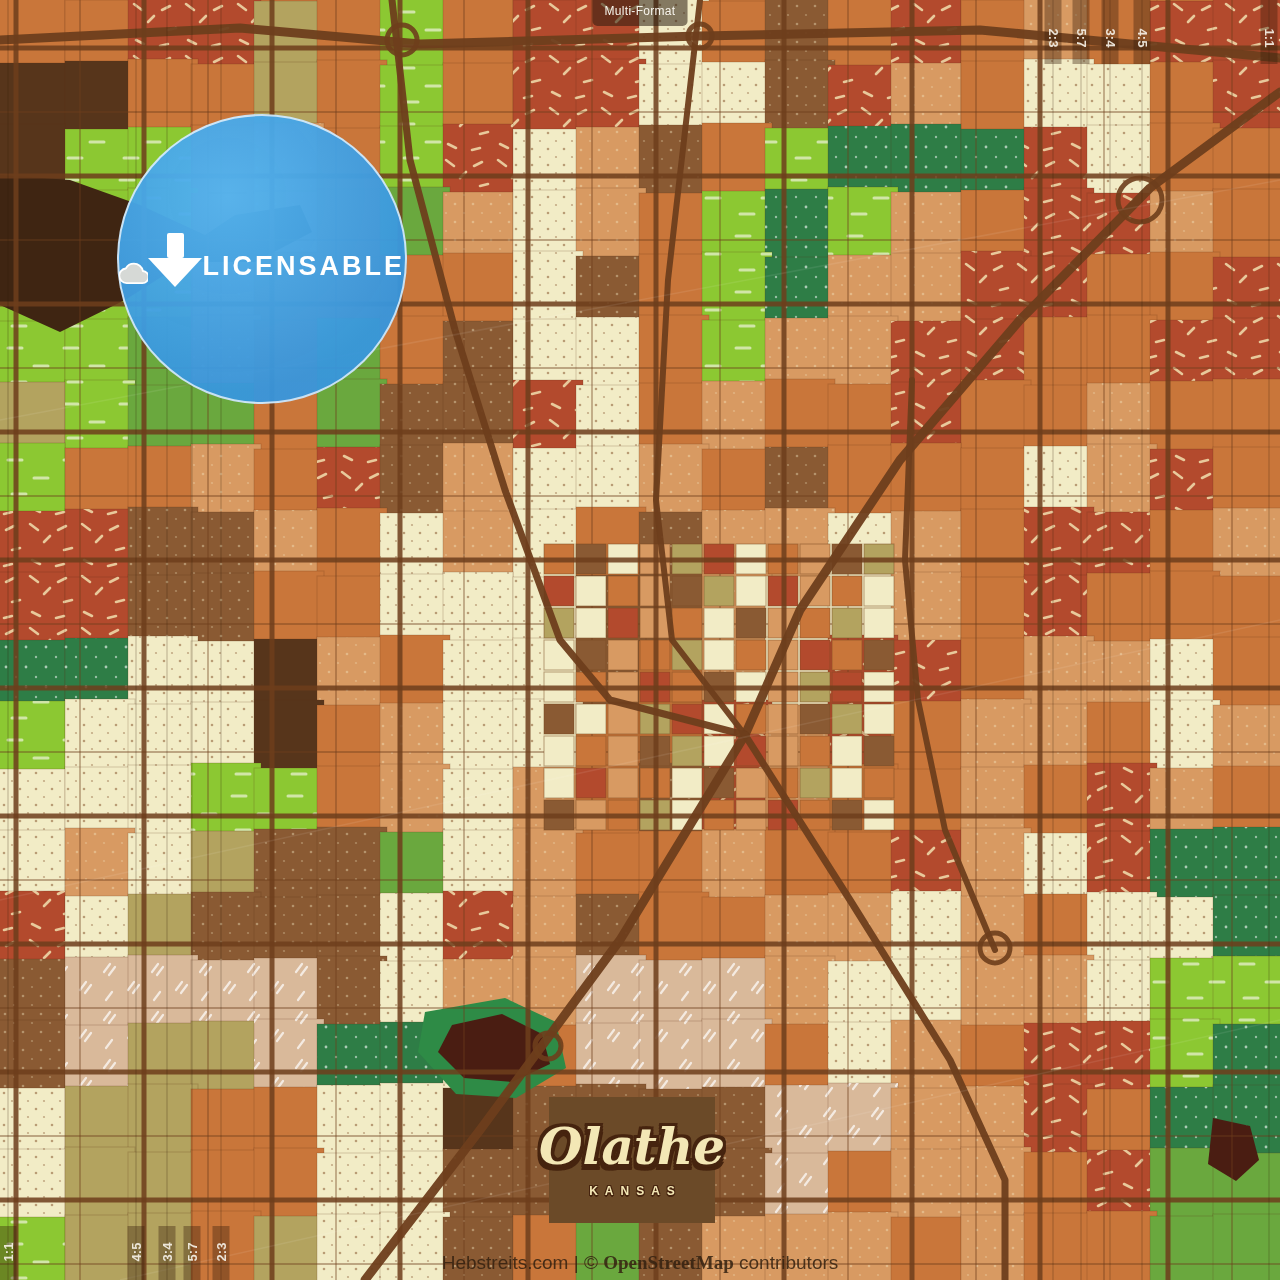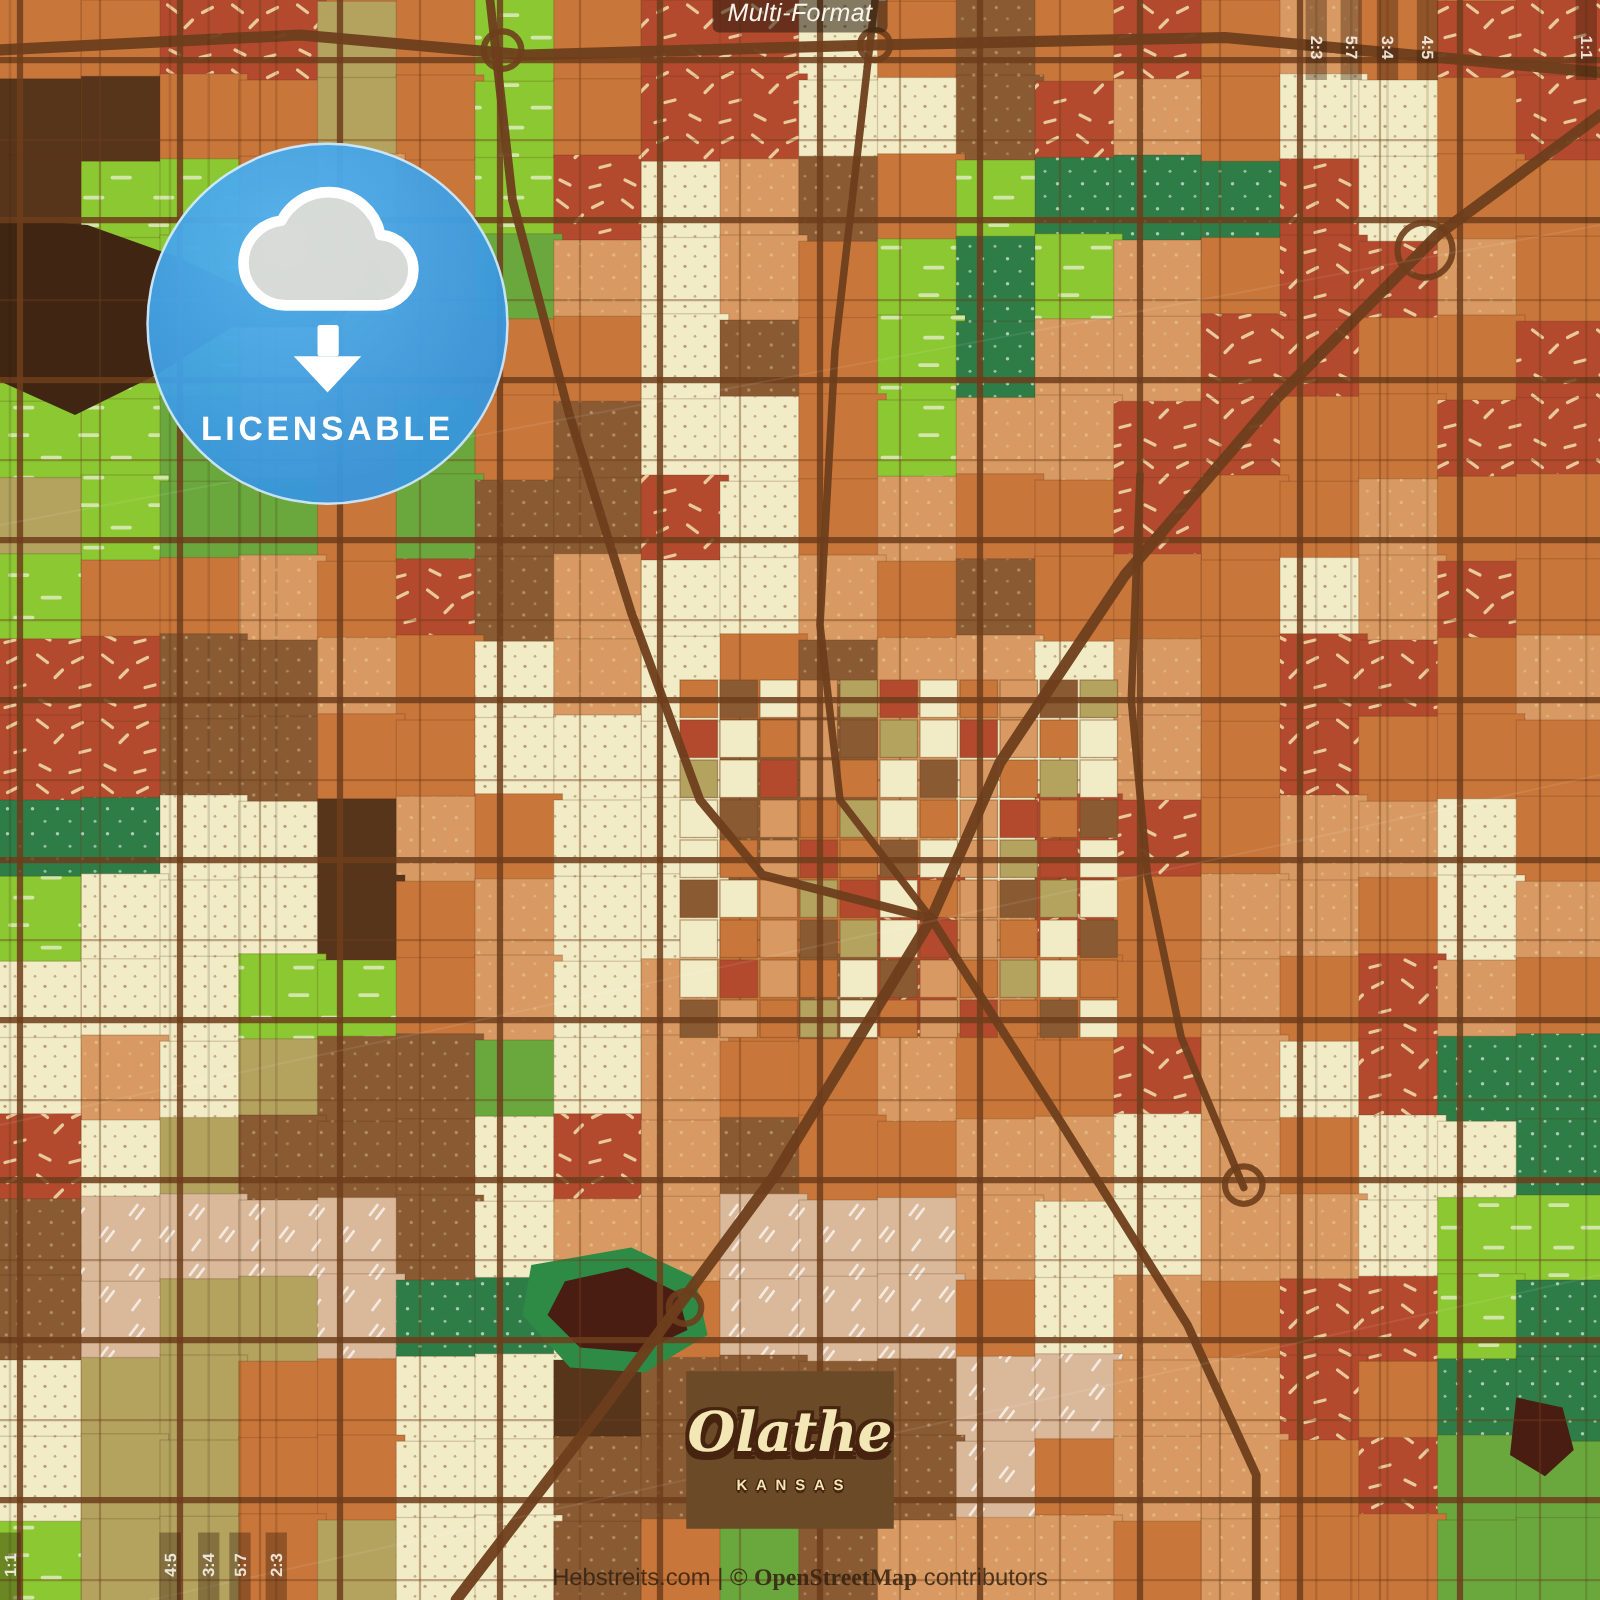--- a/index.html
+++ b/index.html
@@ -5,48 +5,48 @@
   html,body{margin:0;padding:0;background:#222;}
   .stage{
     position:relative;width:1280px;height:1280px;overflow:hidden;
     background:#c9763a;font-family:"Liberation Sans",sans-serif;
   }
   .stage svg.map{position:absolute;left:0;top:0;}
   
   .format-pill{
     position:absolute;top:0;left:50%;transform:translateX(-50%);
     background:rgba(42,28,14,.55);color:#f7f4ec;
-    font-size:20px;line-height:21px;padding:1px 12px 4px;
-    border-radius:0 0 5px 5px;letter-spacing:.3px;white-space:nowrap;z-index:6;font-style:italic;
+    font-size:12px;line-height:21px;padding:1px 12px 4px;
+    border-radius:0 0 5px 5px;letter-spacing:.3px;white-space:nowrap;z-index:6;
   }
   
   .badge{
     position:absolute;left:117px;top:114px;width:290px;height:290px;
     border-radius:50%;
     background:radial-gradient(circle at 38% 28%, rgba(84,180,240,.97), rgba(56,150,221,.95) 72%);
     border:2px solid rgba(255,255,255,.72);
-    box-sizing:border-box;display:flex;flex-direction:column;align-items:center;
+    box-sizing:border-box;display:flex;flex-direction:row;align-items:center;
     z-index:5;cursor:pointer;
   }
   .badge .cloud{margin-top:30px;width:156px;height:112px;display:block;}
   .badge .arrow{margin-top:2px;display:flex;flex-direction:column;align-items:center;}
   .badge .arrow .stem{width:17px;height:25px;background:#fff;border-radius:2px;}
   .badge .arrow .head{width:0;height:0;border:27px solid transparent;border-bottom:0;border-top:29px solid #fff;}
   .badge .badge-label{
     margin-top:14px;color:#fff;font-weight:bold;font-size:27px;letter-spacing:3px;white-space:nowrap;
   }
   
   .title-card{
     position:absolute;left:549px;top:1097px;width:166px;height:126px;
     background:#6b4a28;z-index:4;display:flex;flex-direction:column;
     align-items:center;justify-content:center;
   }
   .title-card .city{
     font-family:"DejaVu Serif",serif;font-style:italic;font-weight:700;
-    font-size:44px;color:#f3e7b5;white-space:nowrap;line-height:1;
+    font-size:50px;color:#f3e7b5;white-space:nowrap;line-height:1;
     text-shadow:
       3px 0 0 #46240f,-3px 0 0 #46240f,0 3px 0 #46240f,0 -3px 0 #46240f,
       3px 3px 0 #46240f,-3px 3px 0 #46240f,3px -3px 0 #46240f,-3px -3px 0 #46240f,
       0 6px 0 #46240f,3px 6px 0 #46240f,-3px 6px 0 #46240f;
   }
   .title-card .state{
     margin-top:12px;font-weight:bold;font-size:12px;letter-spacing:7px;
     padding-left:7px;color:#f3e7b5;white-space:nowrap;
     text-shadow:1px 1px 0 #46240f,-1px 1px 0 #46240f,1px -1px 0 #46240f,-1px -1px 0 #46240f,0 2px 0 #46240f;
   }

